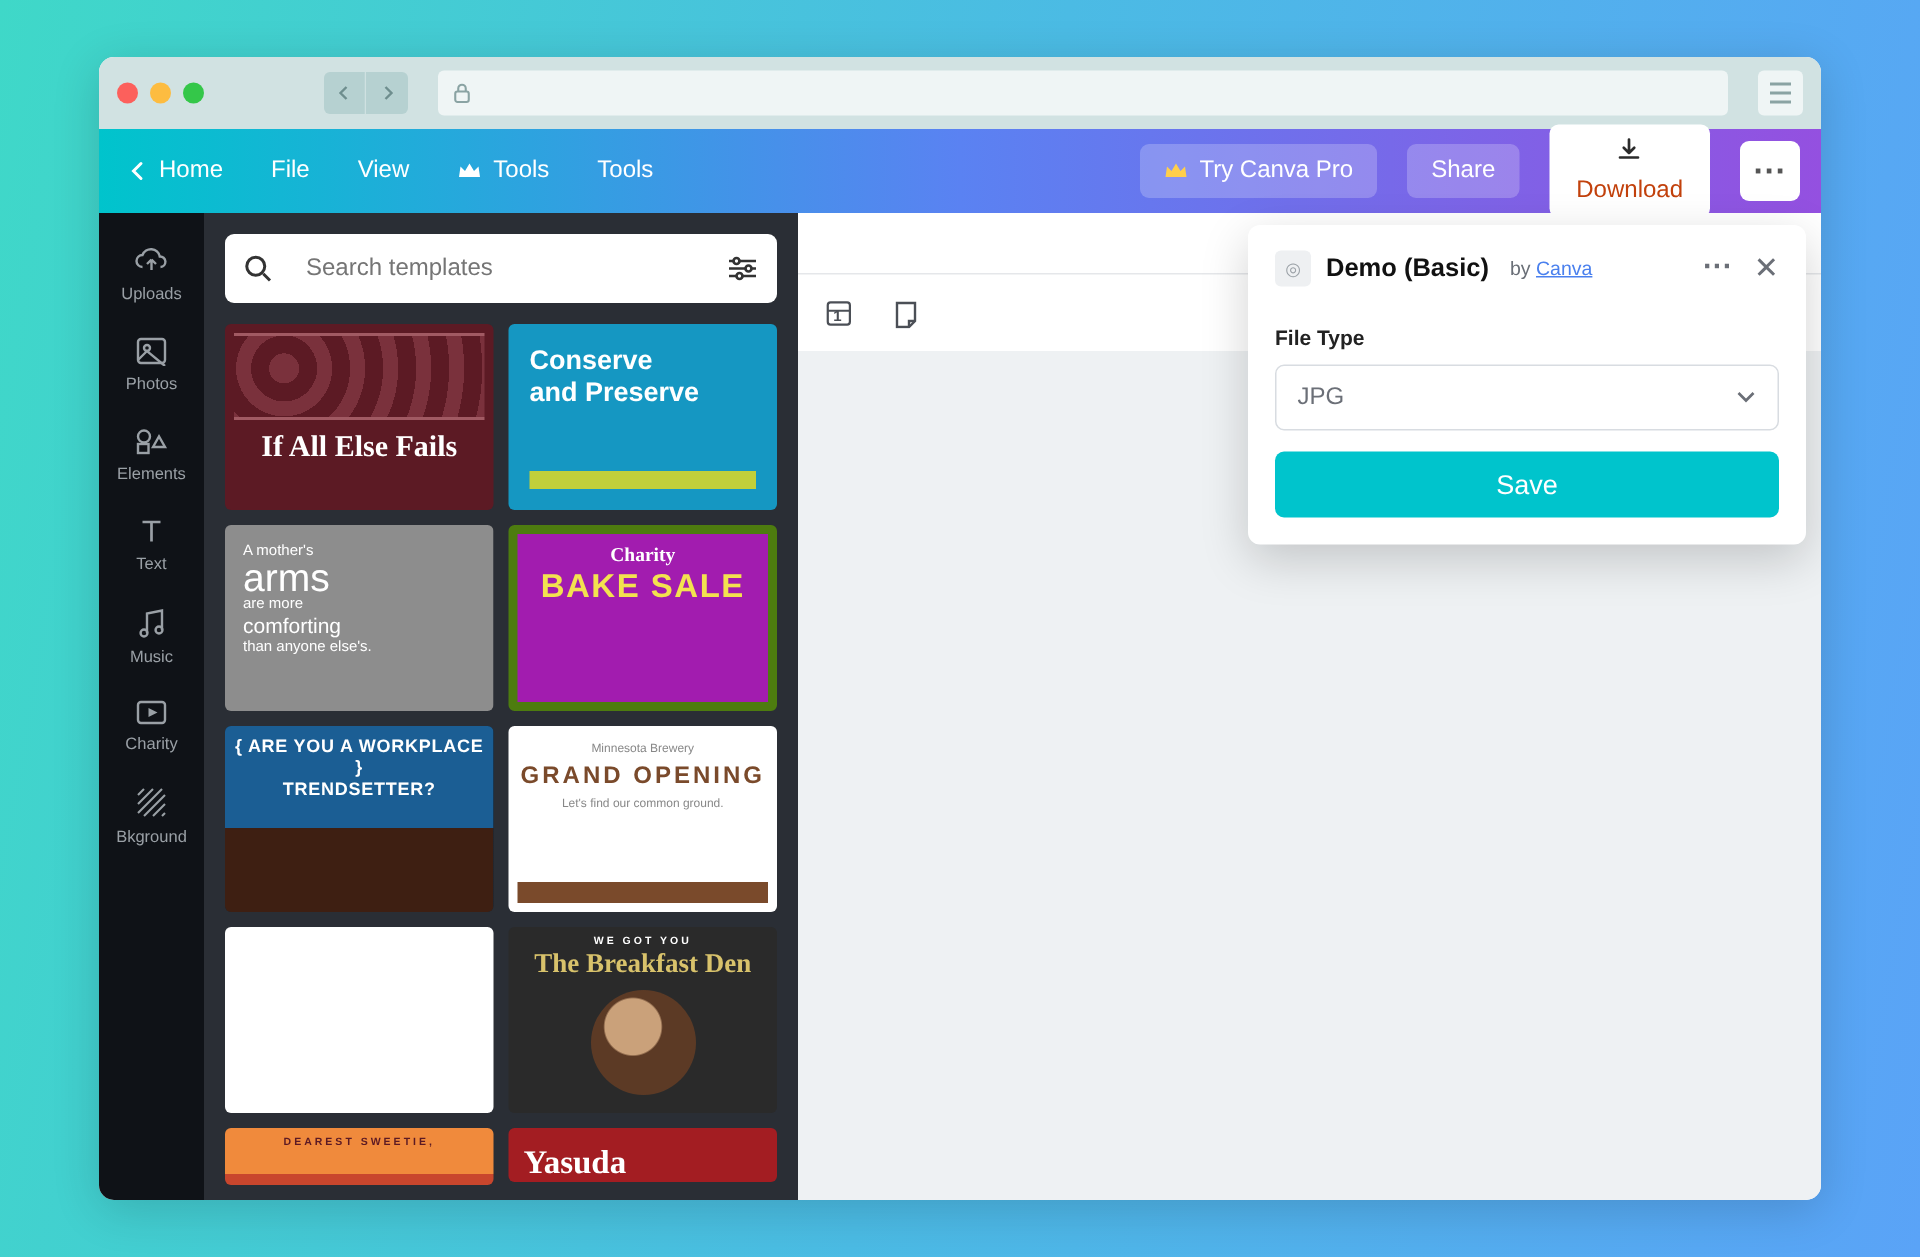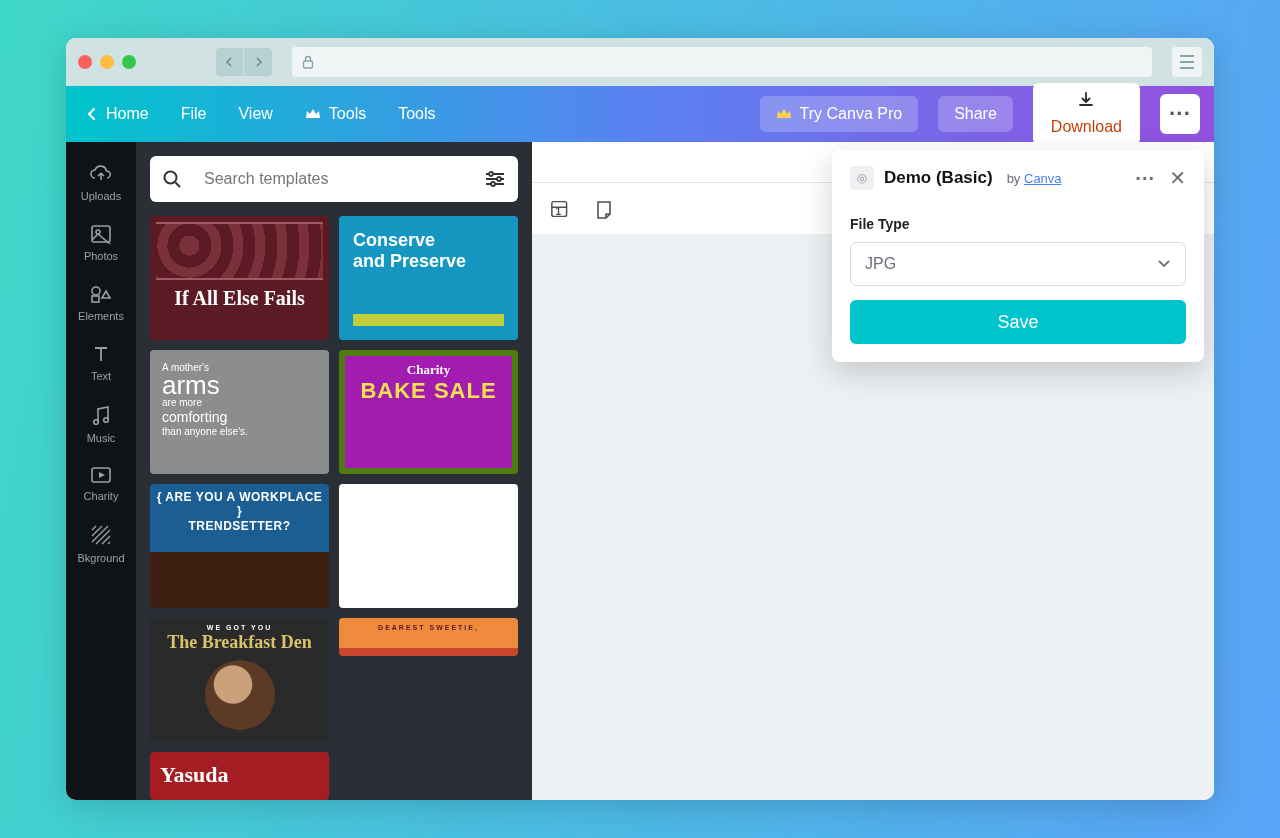--- a/index.html
+++ b/index.html
@@ -334,30 +334,36 @@
           </div>
           <div class="tmpl t4">
             <div class="c">Charity</div>
             <div class="bs">BAKE SALE</div>
           </div>
           <div class="tmpl t5">
             <div class="sky"></div>
             <div class="txt">{ <span>ARE YOU A WORKPLACE</span> }</div>
             <div class="txt">TRENDSETTER?</div>
           </div>
+          <div class="tmpl t6" style="justify-content:flex-start; padding-top:10px;">
+            <div style="font-size:8px;color:#888">Minnesota Brewery</div>
+            <div class="go">GRAND OPENING</div>
+            <div style="font-size:8px;color:#888">Let's find our common ground.</div>
+            <div class="foot"></div>
+          </div>
           <div class="tmpl t7"></div>
           <div class="tmpl t8">
             <div style="font-size:7px;letter-spacing:2px;">WE GOT YOU</div>
             <div class="scr">The Breakfast Den</div>
             <div class="circle"></div>
           </div>
           <div class="tmpl t9 shortrow" style="height:38px">
             <div style="font-size:7px;letter-spacing:2px;color:#5c1a24">DEAREST SWEETIE,</div>
           </div>
-          <div class="tmpl t10 shortrow" style="height:48px">
+          <div class="tmpl t10 shortrow" style="height:36px">
             <div class="scr">Yasuda</div>
           </div>
         </div>
 
         <div class="collapse-tab">
           
         </div>
       </div>
 
       <div class="canvas-area">

